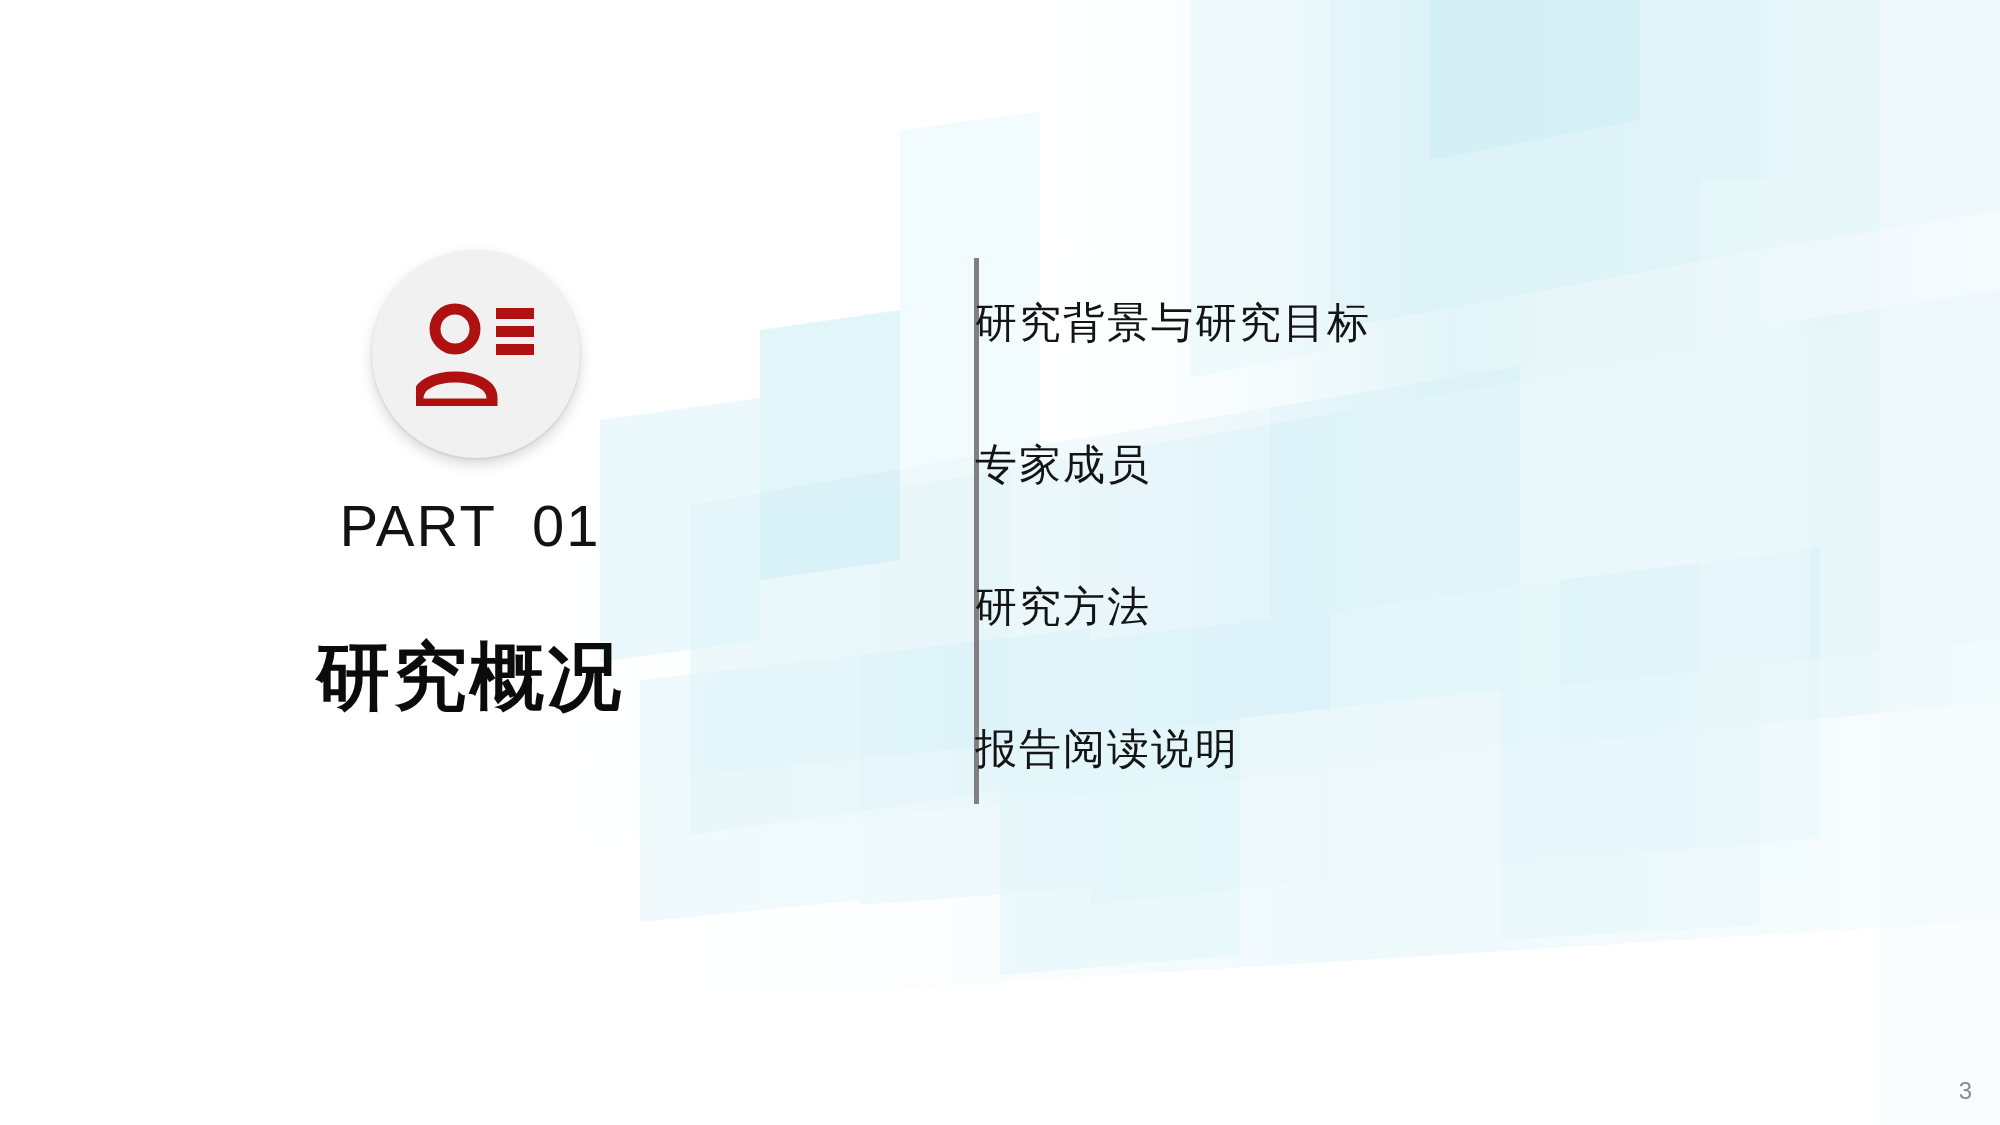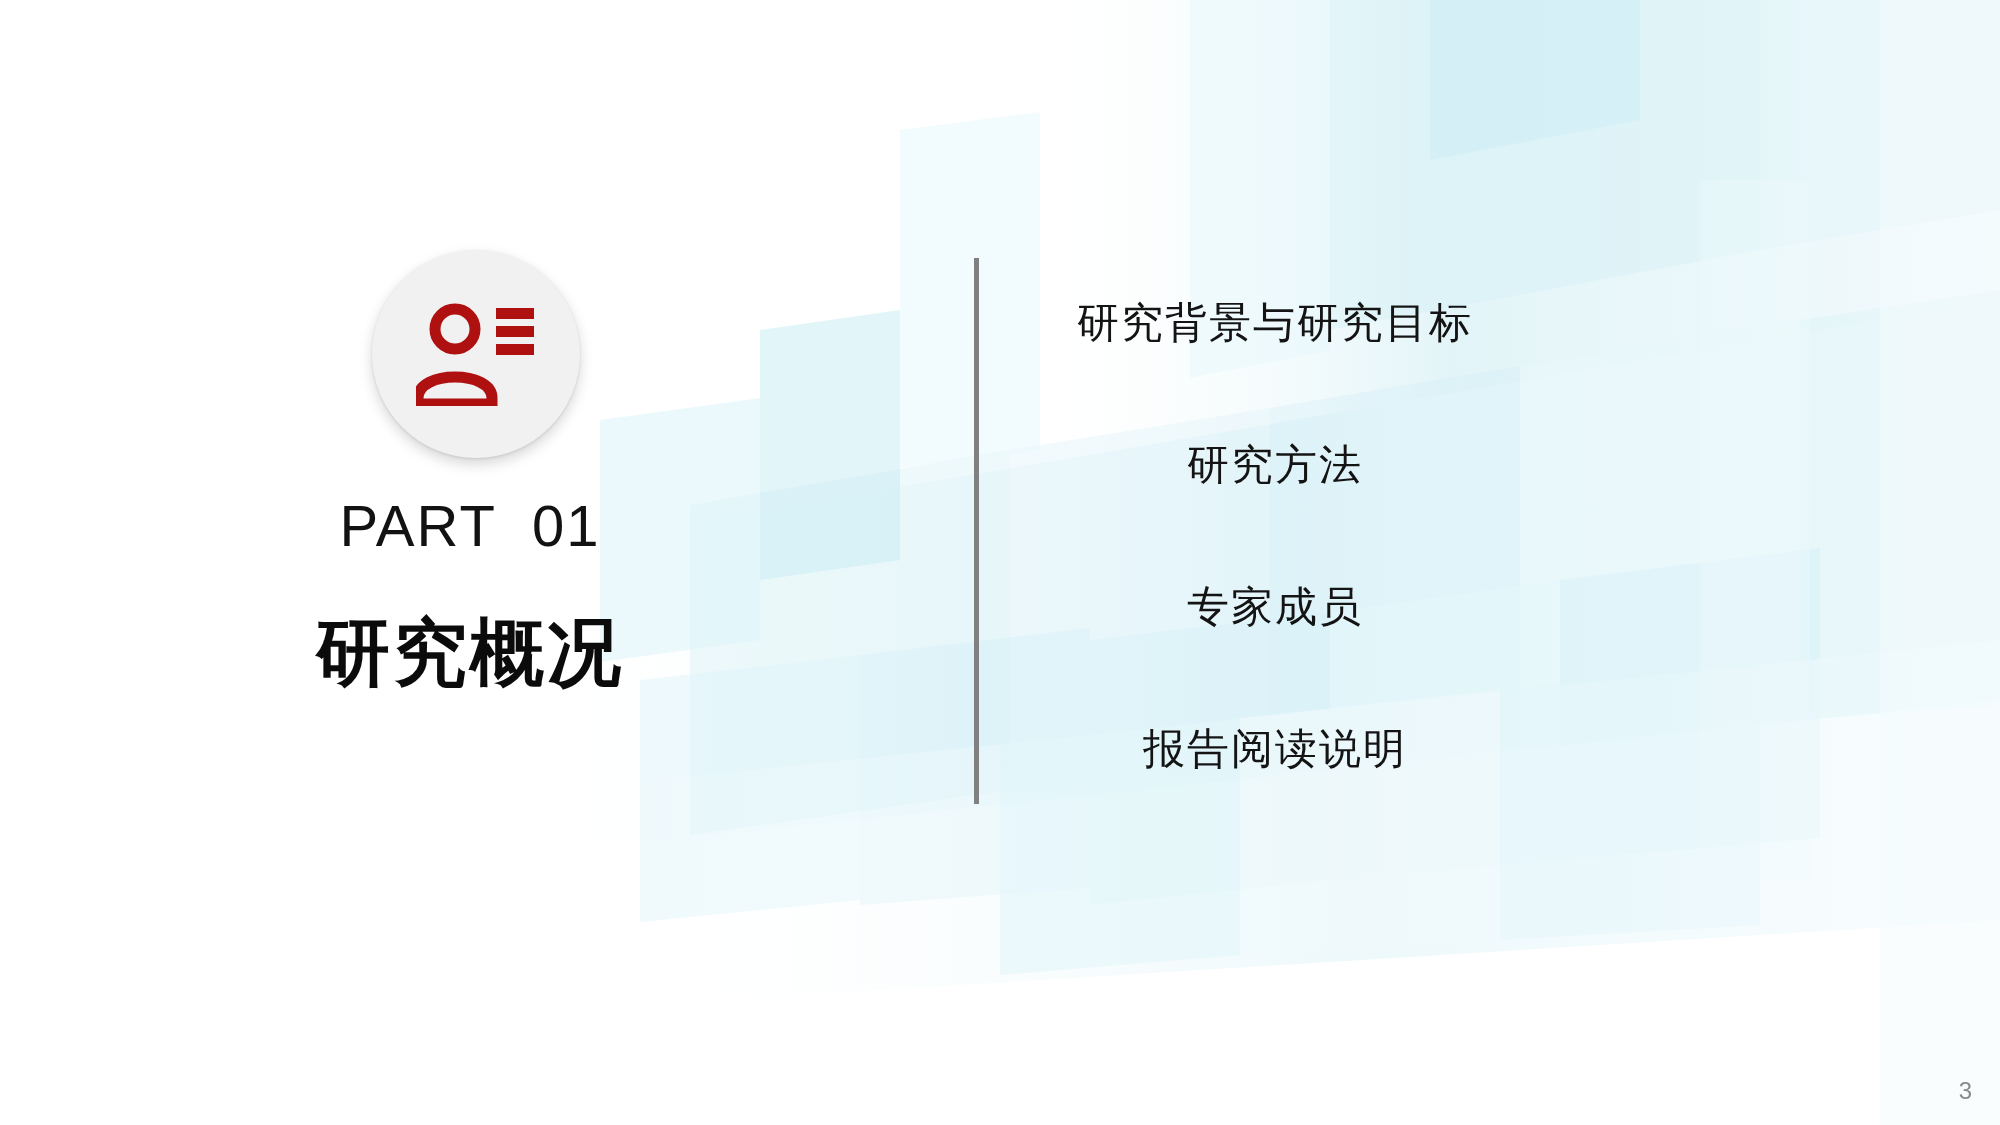--- a/index.html
+++ b/index.html
@@ -64,21 +64,21 @@
     line-height: 1;
     letter-spacing: 2px;
     color: #121212;
     font-weight: 400;
     white-space: pre;
   }
 
   .section-title {
     position: absolute;
     left: 0;
-    top: 616px;
+    top: 640px;
     width: 940px;
     text-align: center;
     font-size: 74px;
     line-height: 1;
     letter-spacing: 3px;
     font-weight: 700;
     color: #0b0b0b;
   }
 
   
@@ -99,21 +99,21 @@
     width: 1025px;
     height: 546px;
     display: flex;
     flex-direction: column;
     justify-content: space-between;
     padding-top: 40px;
     padding-bottom: 30px;
     box-sizing: border-box;
   }
   .agenda-item {
-    text-align: center;
+    text-align: left;
     font-size: 42px;
     line-height: 1.2;
     color: #141414;
     letter-spacing: 2px;
     font-weight: 400;
     width: 600px;
   }
 
   
   .page-number {
@@ -208,20 +208,20 @@
 
     <div class="part-label">PART  01</div>
 
     <div class="section-title">研究概况</div>
   </div>
 
   <div class="divider"></div>
 
   <div class="agenda">
     <div class="agenda-item">研究背景与研究目标</div>
+    <div class="agenda-item">专家成员</div>
     <div class="agenda-item">研究方法</div>
-    <div class="agenda-item">专家成员</div>
     <div class="agenda-item">报告阅读说明</div>
   </div>
 
   <div class="page-number">3</div>
 
 </div>
 
 </body></html>

